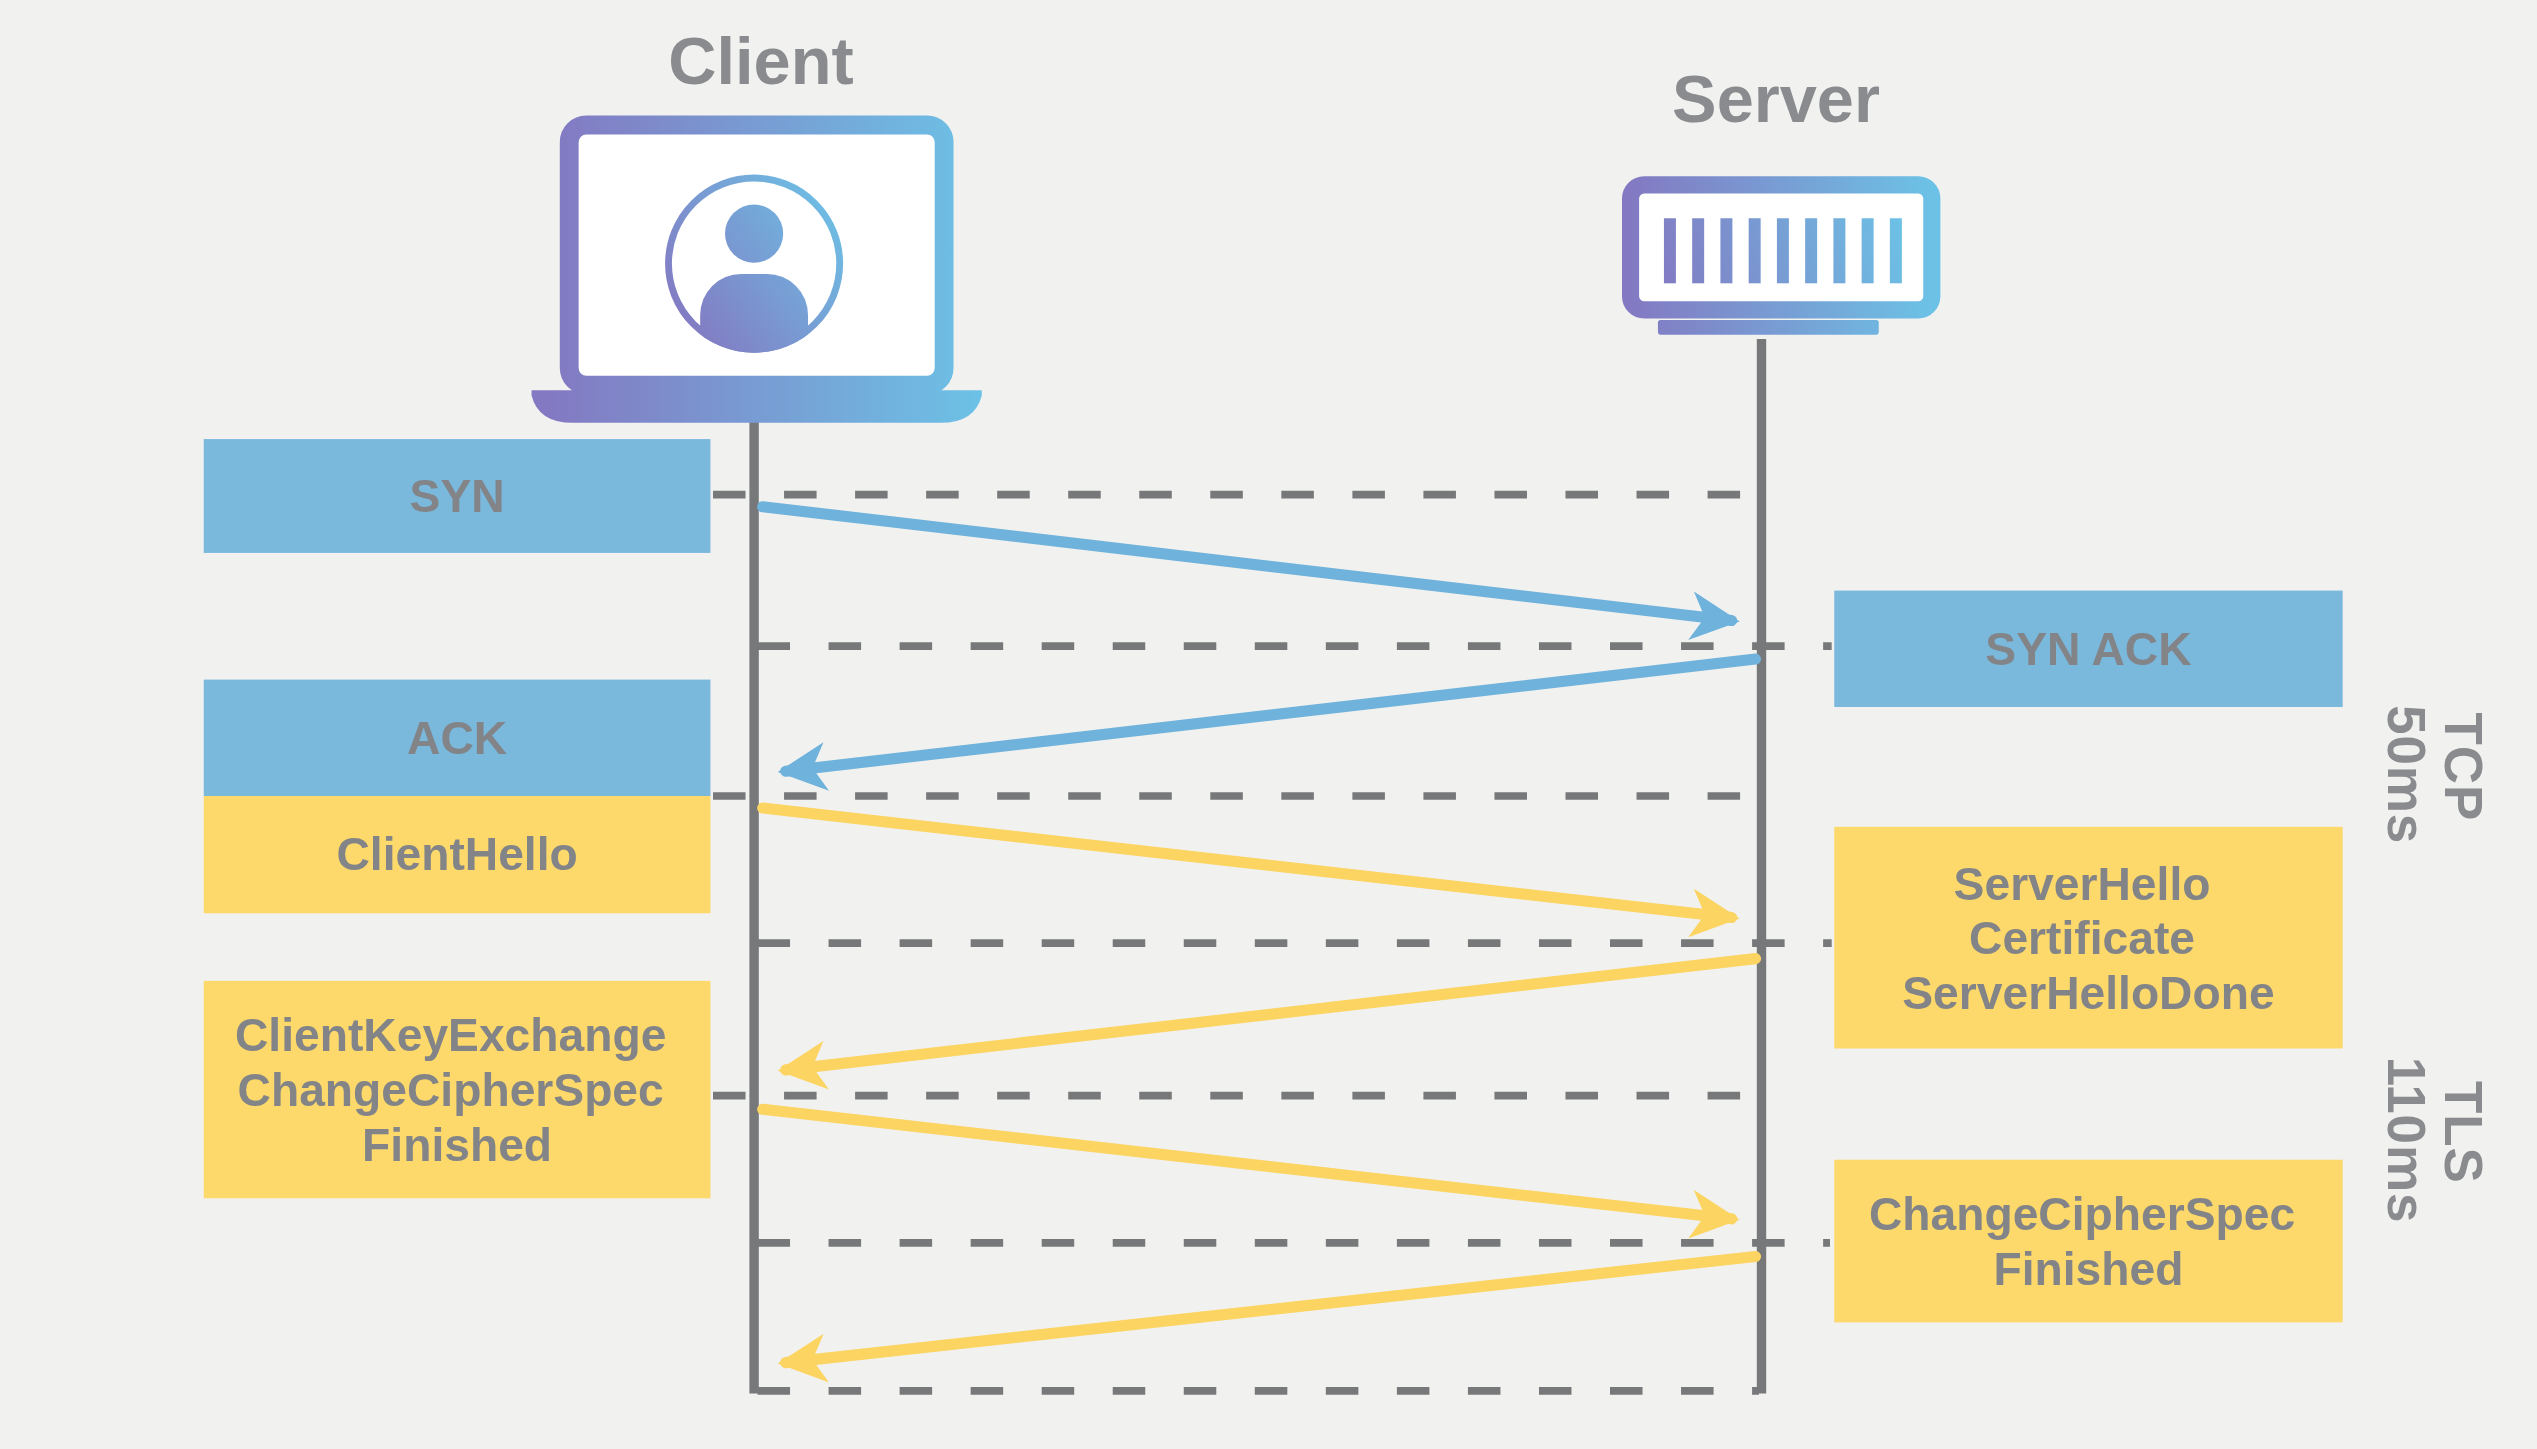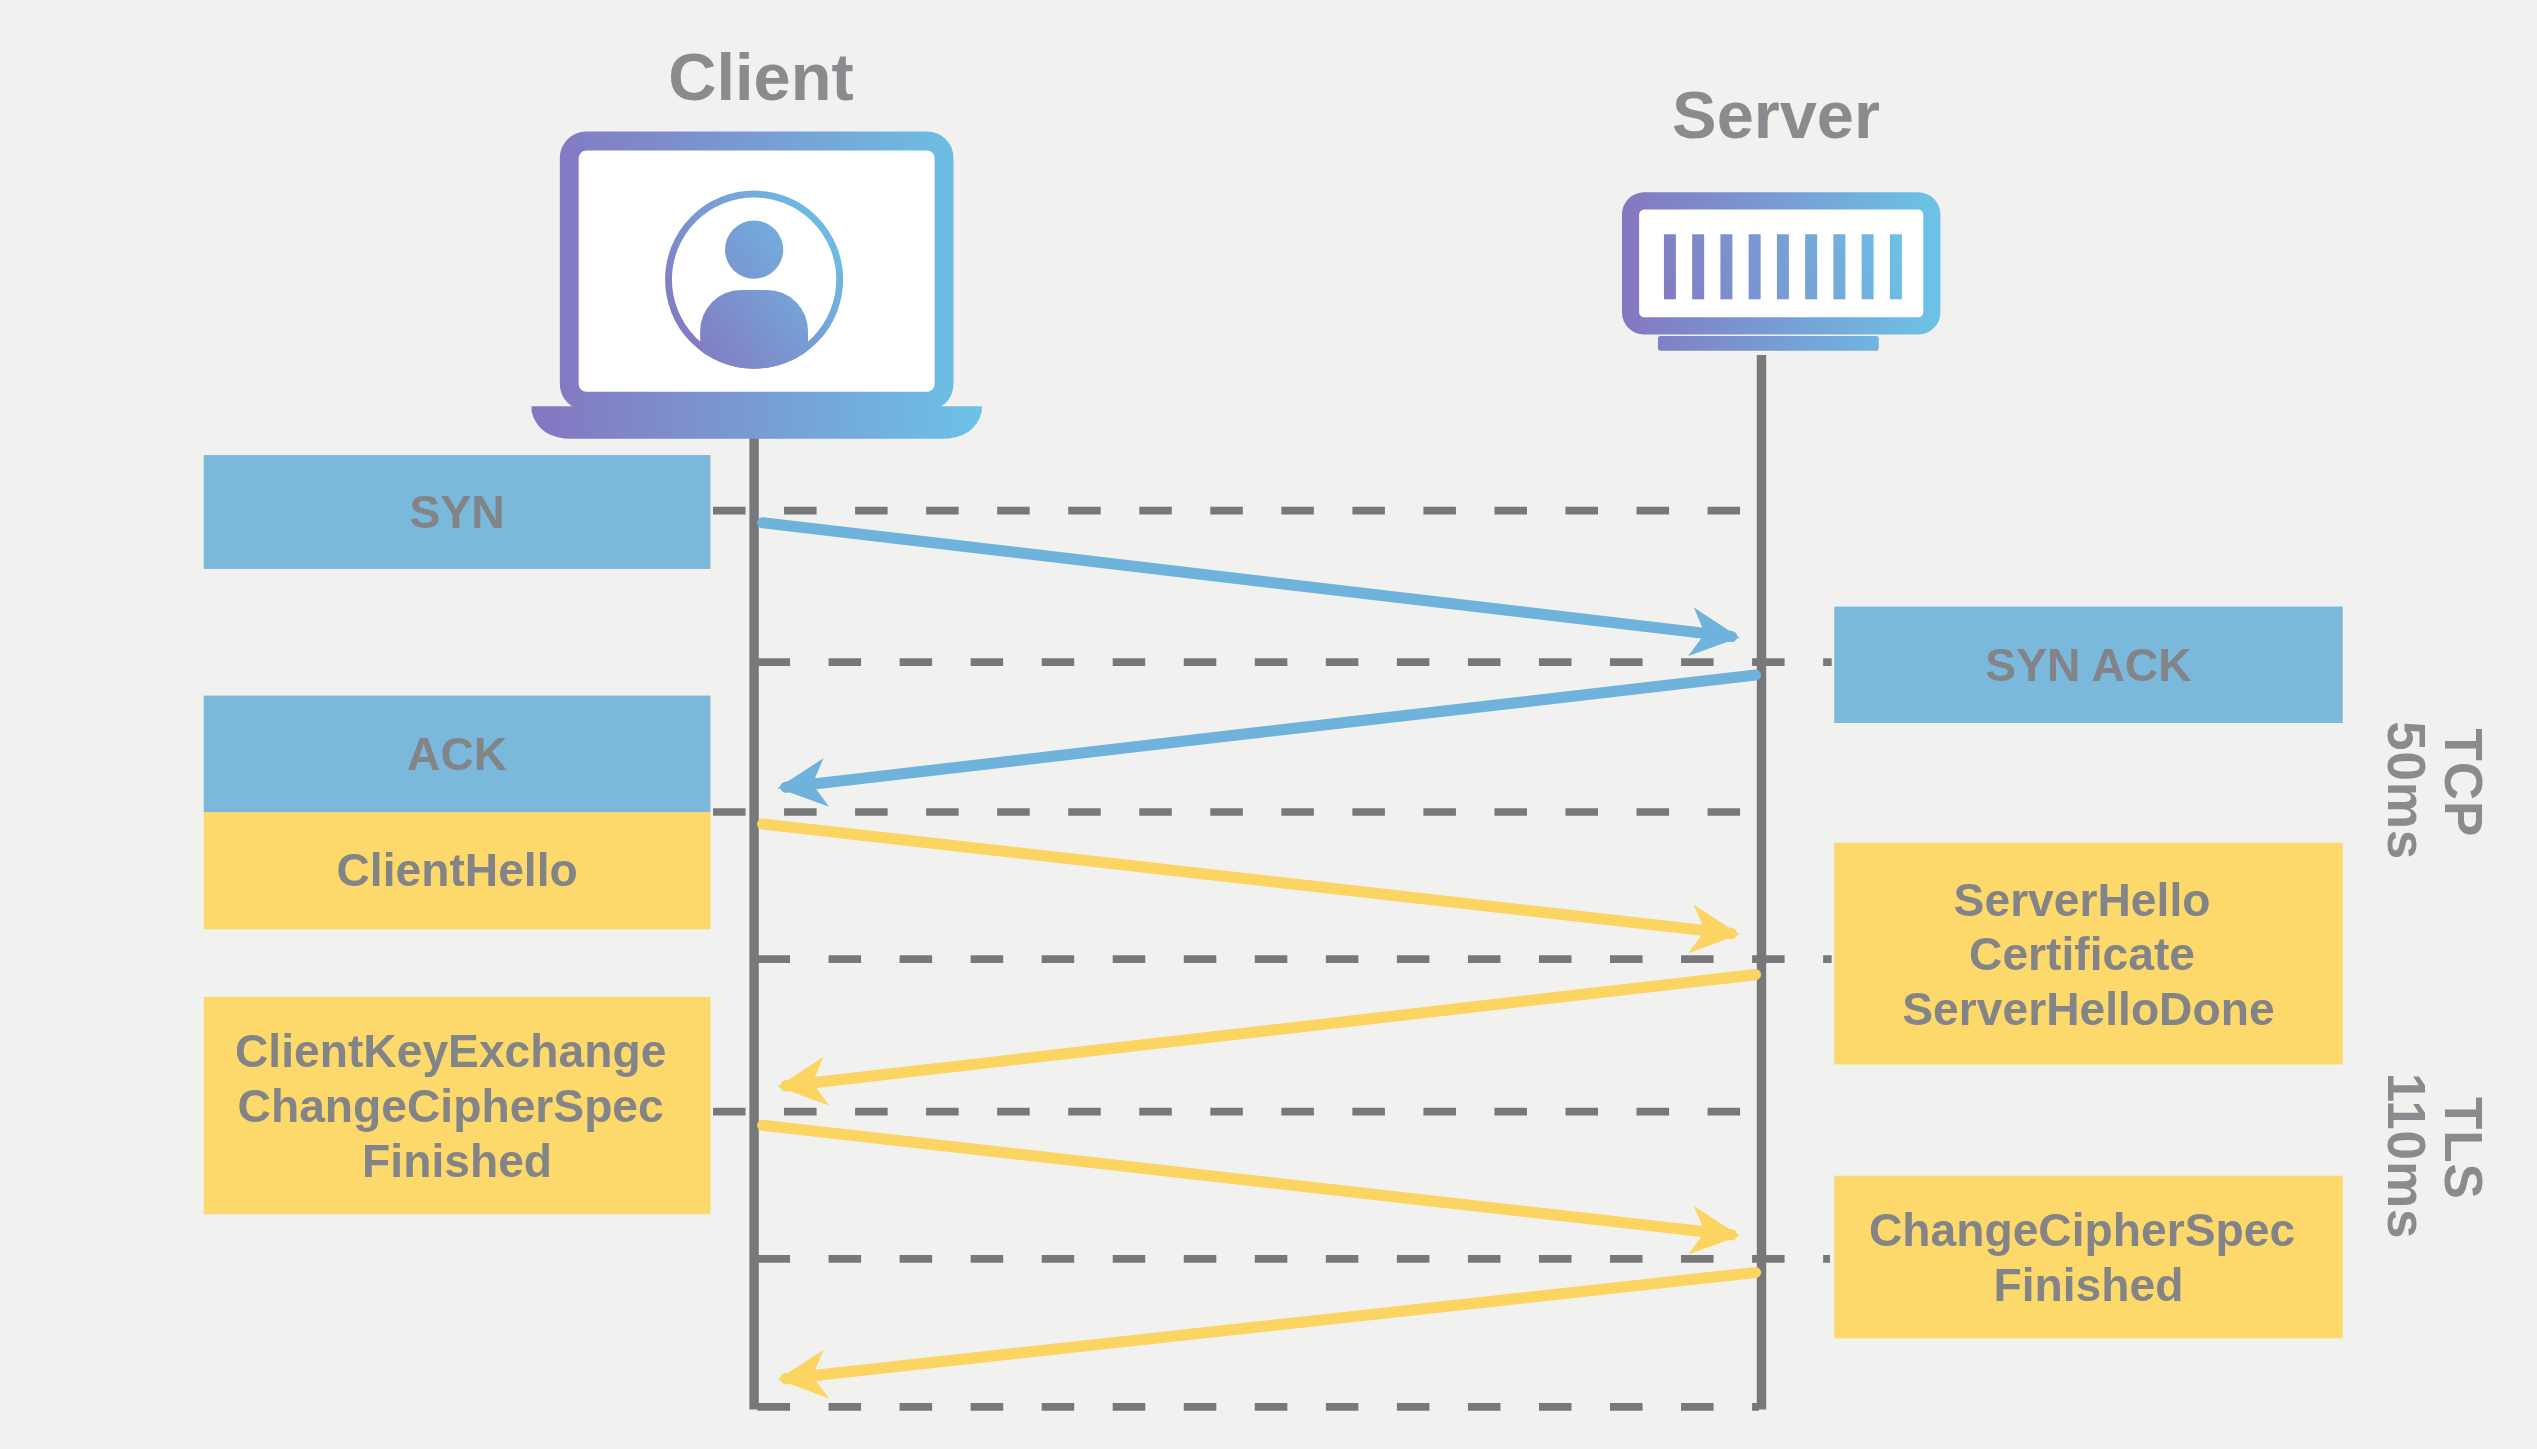--- a/index.html
+++ b/index.html
@@ -10,21 +10,21 @@
     --arrow-yellow:#FCD462;
     --text-gray:#828487;
     --label-gray:#8A8B8E;
     --line-gray:#77787A;
     --grad-purple:#8379C2;
     --grad-blue:#6CC2E6;
   }
   html,body{margin:0;padding:0;background:var(--bg);}
   .stage{
     width:100vw;height:56.24vw;max-height:100vh;max-width:177.8vh;
-    margin:16px auto;position:relative;
+    margin:0 auto;position:relative;
   }
   svg{display:block;width:100%;height:100%;}
   text{
     font-family:"Liberation Sans","DejaVu Sans",sans-serif;
     font-weight:bold;
     fill:var(--text-gray);
   }
   .actor-label{font-size:78px;fill:var(--label-gray);}
   .box-label{font-size:54px;}
   .section-label{font-size:62px;fill:var(--label-gray);letter-spacing:1px;}

